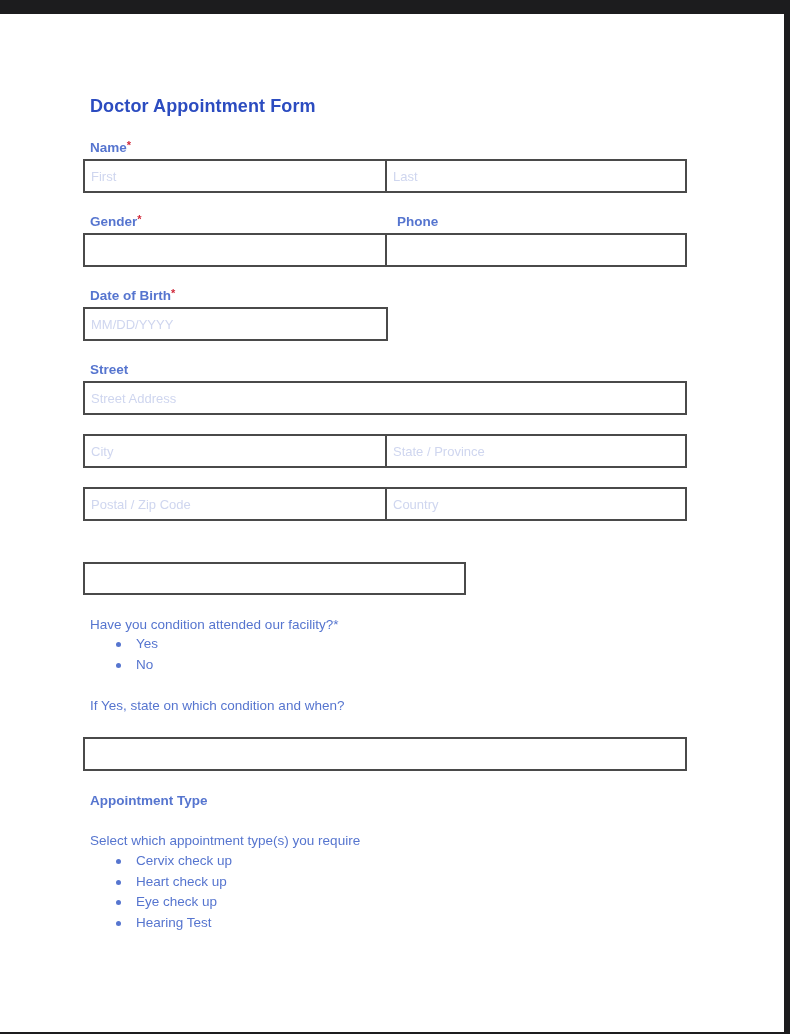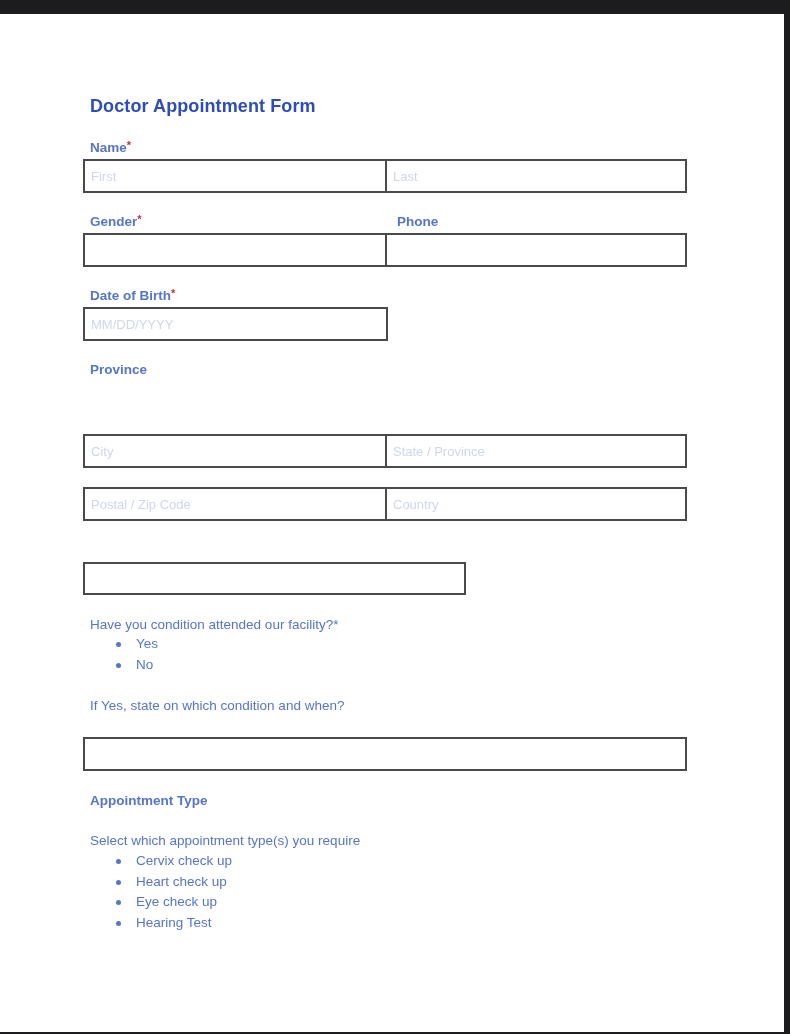--- a/index.html
+++ b/index.html
@@ -82,21 +82,26 @@
 
   <div class="abs label" style="left:90px;top:274px;">
     <span>Date of Birth</span><span class="req">*</span>
   </div>
   <div class="box" style="left:83px;top:293px;width:305px;height:34px;padding-left:44px;">
     <div class="cell" style="left:0;right:0;">
       <input type="text" placeholder="MM/DD/YYYY" style="">
     </div>
   </div>
 
-  <div class="abs label" style="left:90px;top:348px;">Province</div>
+  <div class="abs label" style="left:90px;top:348px;">Street</div>
+  <div class="box" style="left:83px;top:367px;width:604px;height:34px;">
+    <div class="cell" style="left:0;right:0;">
+      <input type="text" placeholder="Street Address" style="">
+    </div>
+  </div>
   <div class="box" style="left:83px;top:420px;width:604px;height:34px;">
     <div class="cell split" style="left:300px;right:0;">
       <input type="text" placeholder="State / Province" style="">
     </div>
     <div class="cell" style="left:0;width:300px;">
       <input type="text" placeholder="City" style="">
     </div>
   </div>
   <div class="box" style="left:83px;top:473px;width:604px;height:34px;">
     <div class="cell" style="left:0;width:300px;">

